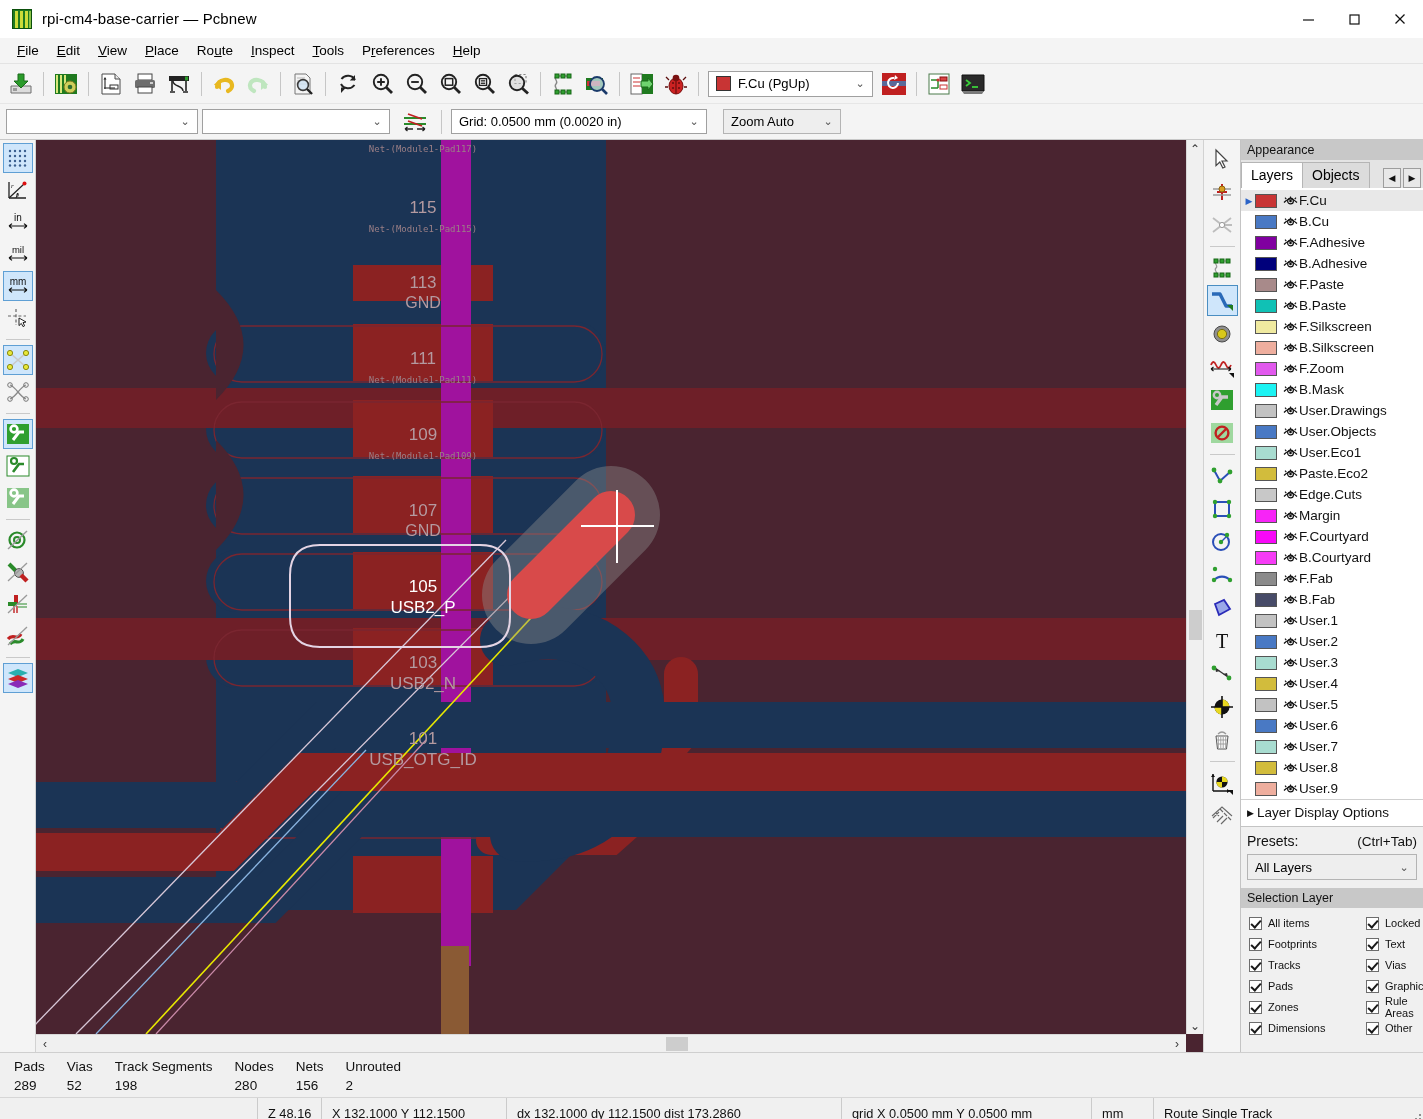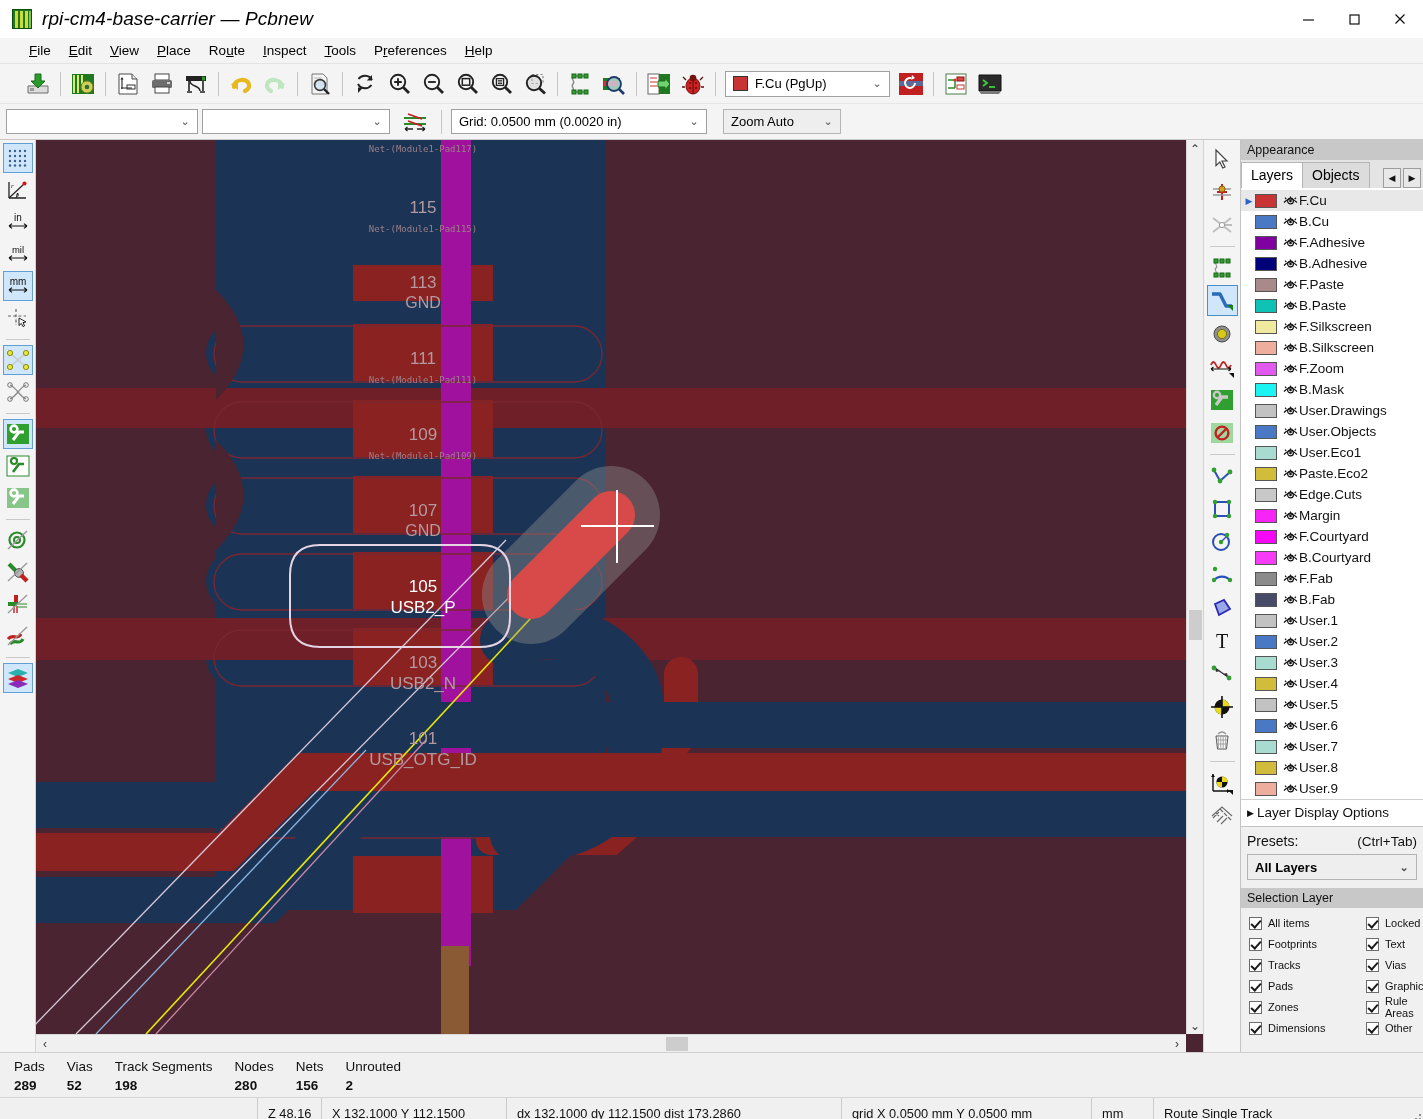--- a/index.html
+++ b/index.html
@@ -23,41 +23,41 @@
   #app-icon {
     width: 20px; height: 20px; margin: 0 10px 0 12px;
     background: #1f7a1f; border: 1px solid #0b4f0b;
     position: relative; flex: none; overflow: hidden;
   }
   #app-icon::before {
     content: ""; position: absolute; left: 2px; top: 1px;
     width: 3px; height: 17px; background: #cddc39;
     box-shadow: 5px 0 0 #cddc39, 10px 0 0 #cddc39, 14px 0 0 #8bc34a;
   }
-  #title-text { font-size: 19px; color: #000; letter-spacing: .1px; font-style: italic; }
+  #title-text { font-size: 15px; color: #000; letter-spacing: .1px; }
   .wbtn {
     width: 46px; height: 38px; display: flex; align-items: center;
     justify-content: center; font-size: 15px; color: #111; background: transparent;
   }
   #winctl { position: absolute; right: 0; top: 0; display: flex; }
 
   
   #menubar {
     height: 26px; background: #f4f4f4; display: flex; align-items: center;
-    padding-left: 20px; border-bottom: 1px solid #e3e3e3;
+    padding-left: 8px; border-bottom: 1px solid #e3e3e3;
   }
   .menu-item {
     padding: 3px 9px; font-size: 13.5px; color: #000;
   }
   .menu-item u { text-decoration: underline; }
 
   
   #toolbar-top {
     height: 40px; background: #f4f4f4; display: flex; align-items: center;
-    padding: 0 21px; border-bottom: 1px solid #e6e6e6;
+    padding: 0 4px; border-bottom: 1px solid #e6e6e6;
   }
   #toolbar-second {
     height: 36px; background: #f4f4f4; display: flex; align-items: center;
     padding: 0 6px; gap: 4px; border-bottom: 1px solid #c8c8c8;
   }
   .tb-btn {
     width: 34px; height: 34px; display: flex; align-items: center;
     justify-content: center; position: relative; flex: none;
   }
   .tb-sep { width: 1px; height: 24px; background: #c6c6c6; margin: 0 5px; flex:none; }
@@ -153,21 +153,21 @@
   .lr-sw { width: 22px; height: 14px; border: 1px solid #555; flex:none; margin-right: 5px; }
   .lr-eye { width: 17px; flex:none; display:flex; align-items:center; justify-content:center; }
   .lr-name { font-size: 13.5px; color: #111; white-space: nowrap; }
   #layer-display-opts {
     background:#fff; padding: 5px 4px 6px 6px; font-size: 13.5px; color:#111;
     display:flex; align-items:center; gap:3px; border-bottom: 1px solid #c4c4c4;
   }
   #presets-sec { padding: 6px 6px 8px; }
   #presets-row { display:flex; align-items:baseline; font-size: 14px; color:#111; }
   #presets-key { margin-left: auto; font-size: 13.5px; }
-  #presets-combo { margin-top: 5px; height: 26px; font-weight: bold; }
+  #presets-combo { margin-top: 5px; height: 26px; }
   #selfilter-title {
     background: #c8c8c8; padding: 3px 6px; font-size: 12.5px; color: #111;
   }
   #selfilter-grid {
     display: grid; grid-template-columns: 117px 1fr; padding: 5px 0 4px 8px;
     background: #f0f0f0; row-gap: 1px;
   }
   .cb-row { display: flex; align-items: center; font-size: 11px; color:#111; height: 20px; }
   .cbox {
     width: 13px; height: 13px; border: 1px solid #6d6d6d; background:#fff;
@@ -176,21 +176,21 @@
   .cbox.on::after {
     content:""; position:absolute; left:3px; top:0px; width:4px; height:8px;
     border:solid #1a1a1a; border-width: 0 2px 2px 0; transform: rotate(42deg);
   }
 
   
   #statusbar { height: 71px; background:#f0f0f0; border-top:1px solid #cfcfcf; }
   #stats-row { display:flex; padding: 6px 0 0 14px; font-size: 13.5px; color:#111; }
   .stat { margin-right: 22px; }
   .stat .k { display:block; }
-  .stat .v { display:block; margin-top: 4px; font-weight: bold; }
+  .stat .v { display:block; margin-top: 4px; }
   #fields-row {
     display:flex; height: 31px; margin-top: 4px; border-top:1px solid #d6d6d6;
     font-size: 12.8px; color:#111; align-items:center;
   }
   .sf {
     height: 31px; display:flex; align-items:center; padding: 0 10px;
     border-right:1px solid #cbcbcb; white-space: nowrap;
   }
   #grip { margin-left:auto; width:14px; height:14px; align-self:flex-end; margin-bottom:2px;
     background:

